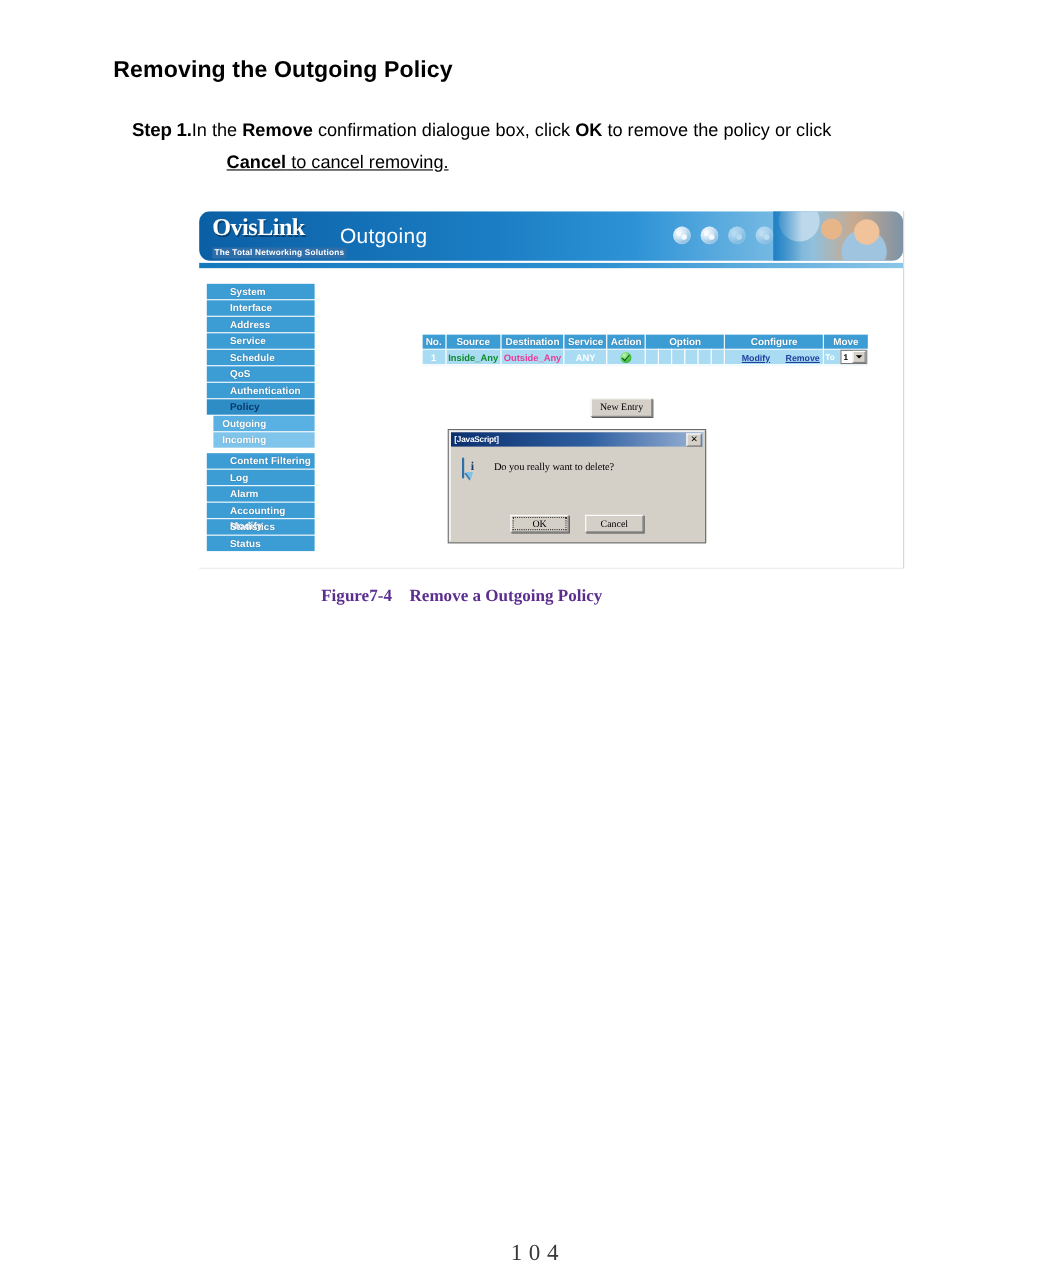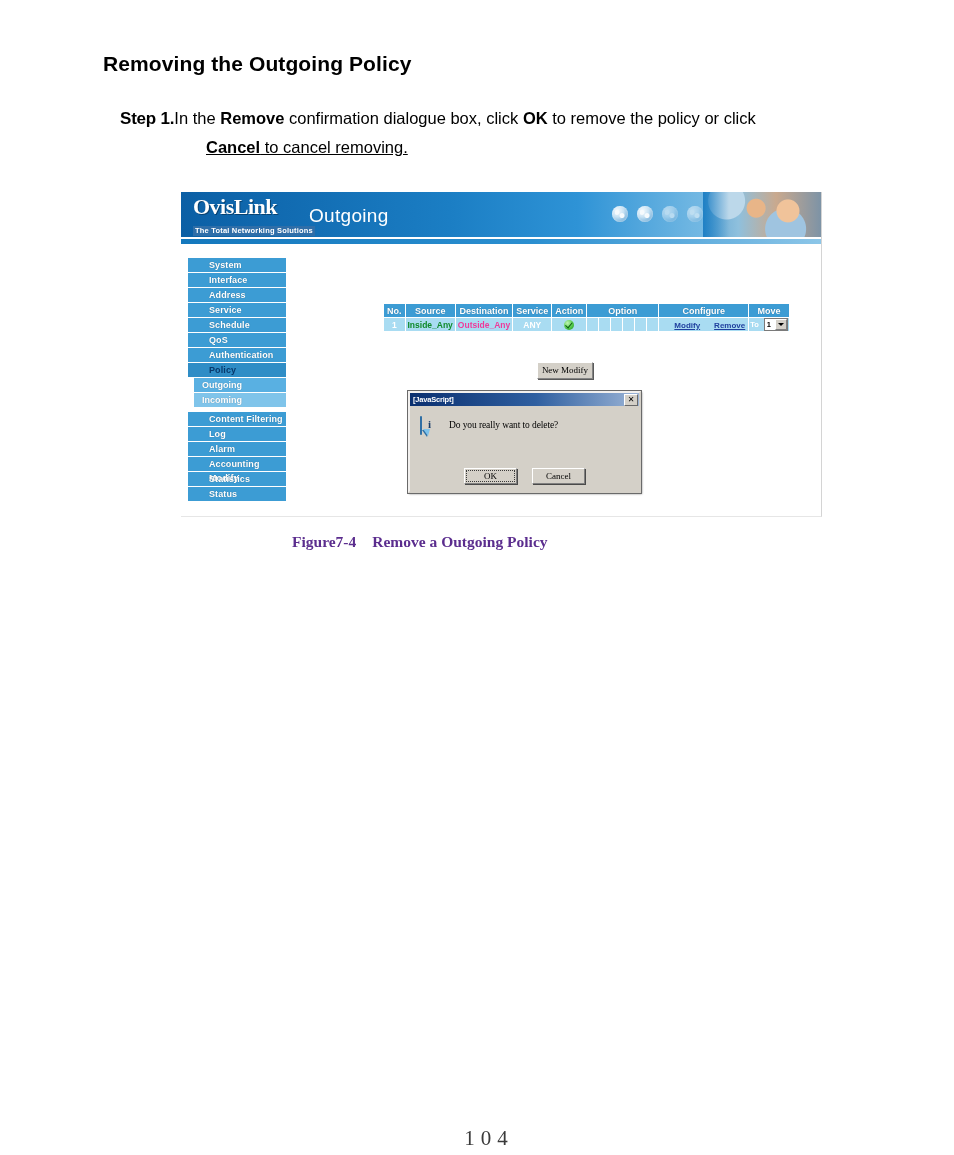--- a/index.html
+++ b/index.html
@@ -81,20 +81,21 @@
     border-bottom: 1px solid #e6e6e6;
     overflow: hidden;
   }
 
   
   .banner {
     position: relative;
     height: 45px;
     background: linear-gradient(to right, #0b5fa5 0%, #1b7ec4 42%, #2e93d6 62%, #6fb6e2 80%, #9fcfee 100%);
     overflow: hidden;
+    border-radius: 10px;
   }
   .banner-photo {
     position: absolute;
     right: 0; top: 0;
     width: 118px; height: 45px;
     background:
       radial-gradient(circle at 72% 42%, #f0c39a 0 11px, rgba(240,195,154,0) 12px),
       radial-gradient(circle at 45% 36%, #e8b588 0 9px, rgba(232,181,136,0) 10px),
       radial-gradient(circle at 70% 82%, #9fc4e0 0 20px, rgba(159,196,224,0) 21px),
       radial-gradient(circle at 20% 20%, #bcd8ea 0 18px, rgba(188,216,234,0) 19px),
@@ -525,21 +526,21 @@
               <span class="move-select">
                 <span class="sel-val">1</span>
                 <span class="sel-arrow"></span>
               </span>
             </span>
           </td>
         </tr>
       </tbody>
     </table>
 
-    <div class="new-entry">New Modify</div>
+    <div class="new-entry">New Entry</div>
 
     <div class="dialog">
       <div class="dlg-titlebar">
         <span class="dlg-title">[JavaScript]</span>
         <span class="dlg-close">✕</span>
       </div>
       <div class="dlg-body">
         <span class="info-icon">
           <span class="tail"></span>
           <span class="bubble"></span>

